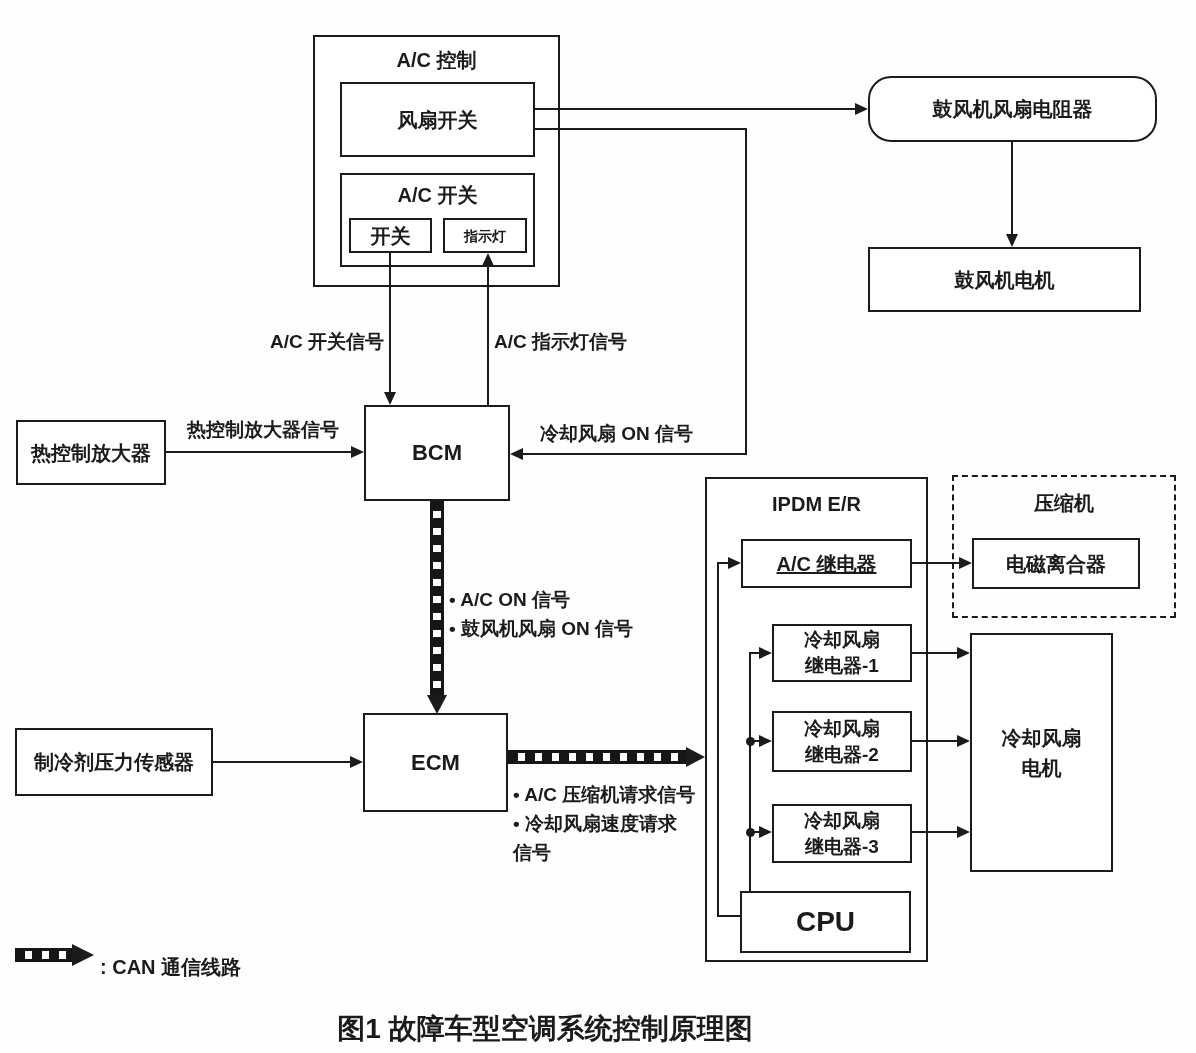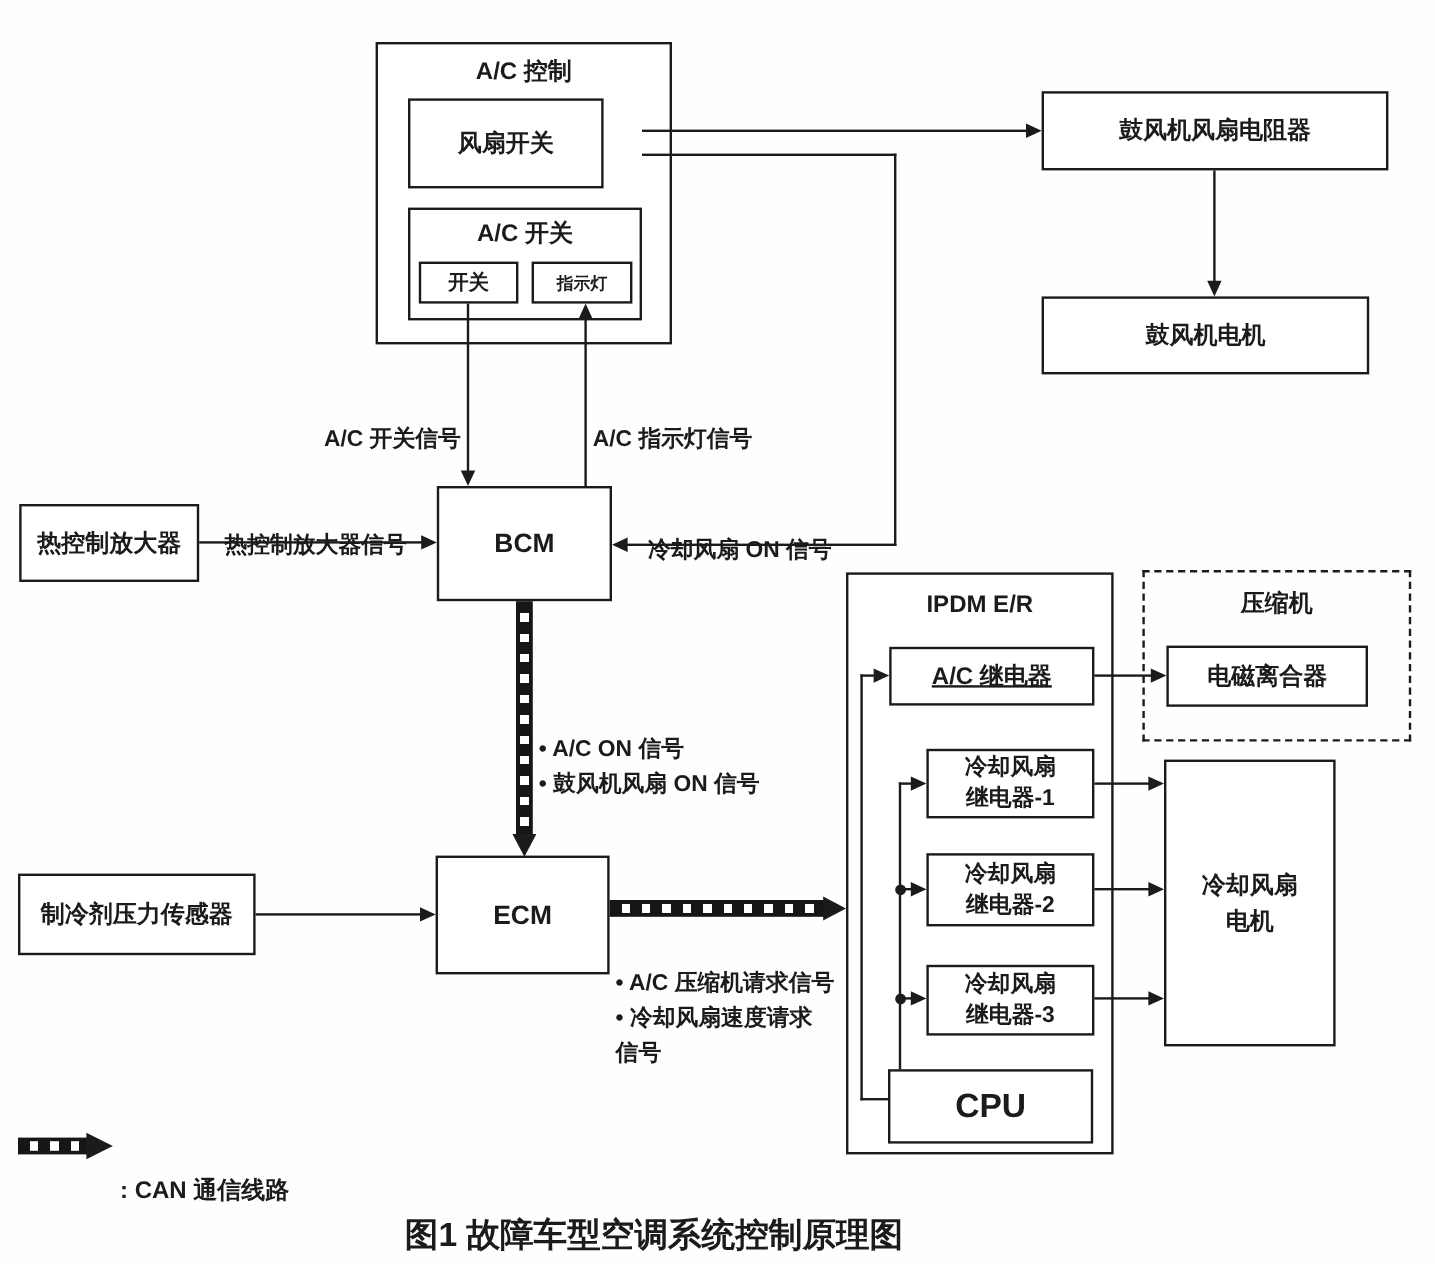--- a/index.html
+++ b/index.html
@@ -32,21 +32,20 @@
     text-align: center;
     font-weight: bold;
     font-size: 20px;
   }
   .pre { white-space: pre-line; }
   .lbl {
     position: absolute;
     font-weight: bold;
     font-size: 19px;
     white-space: nowrap;
-    margin-top: 24px;
   }
   .line { position: absolute; background: #1b1b1b; }
   .arr { position: absolute; width: 0; height: 0; }
   .arr-r { border-top: 6px solid transparent; border-bottom: 6px solid transparent; border-left: 13px solid #1b1b1b; }
   .arr-l { border-top: 6px solid transparent; border-bottom: 6px solid transparent; border-right: 13px solid #1b1b1b; }
   .arr-d { border-left: 6px solid transparent; border-right: 6px solid transparent; border-top: 13px solid #1b1b1b; }
   .arr-u { border-left: 6px solid transparent; border-right: 6px solid transparent; border-bottom: 13px solid #1b1b1b; }
   .arr-can-r { border-top: 10px solid transparent; border-bottom: 10px solid transparent; border-left: 19px solid #1b1b1b; }
   .arr-can-d { border-left: 10px solid transparent; border-right: 10px solid transparent; border-top: 19px solid #1b1b1b; }
   .can-h {
@@ -78,34 +77,34 @@
   #legend-label { font-size: 20px; }
 </style>
 </head>
 <body>
 
 <div id="stage">
 
   <div class="box titled" style="left:313px; top:35px; width:247px; height:252px;">
     <div class="box-title">A/C 控制</div>
   </div>
-  <div class="box" style="left:340px; top:82px; width:163px; height:75px;text-align:center;">
+  <div class="box" style="left:340px; top:82px; width:195px; height:75px;text-align:center;">
     <span>风扇开关</span>
   </div>
   <div class="box titled" style="left:340px; top:173px; width:195px; height:94px;">
     <div class="box-title" style="top:7px;">A/C 开关</div>
   </div>
-  <div class="box" style="left:349px; top:218px; width:83px; height:35px; font-size:17px;">
+  <div class="box" style="left:349px; top:218px; width:83px; height:35px; font-size:20px;">
     <span>开关</span>
   </div>
   <div class="box" style="left:443px; top:218px; width:84px; height:35px; font-size:14px;">
     <span>指示灯</span>
   </div>
 
-  <div class="box" style="left:868px; top:76px; width:289px; height:66px;">
+  <div class="box" style="left:868px; top:76px; width:289px; height:66px;border-radius:23px;">
     <span>鼓风机风扇电阻器</span>
   </div>
   <div class="box" style="left:868px; top:247px; width:273px; height:65px;text-align:center;">
     <span>鼓风机电机</span>
   </div>
 
   <div class="box" style="left:16px; top:420px; width:150px; height:65px;">
     <span>热控制放大器</span>
   </div>
   <div class="box" style="left:364px; top:405px; width:146px; height:96px; font-size:22px;">

